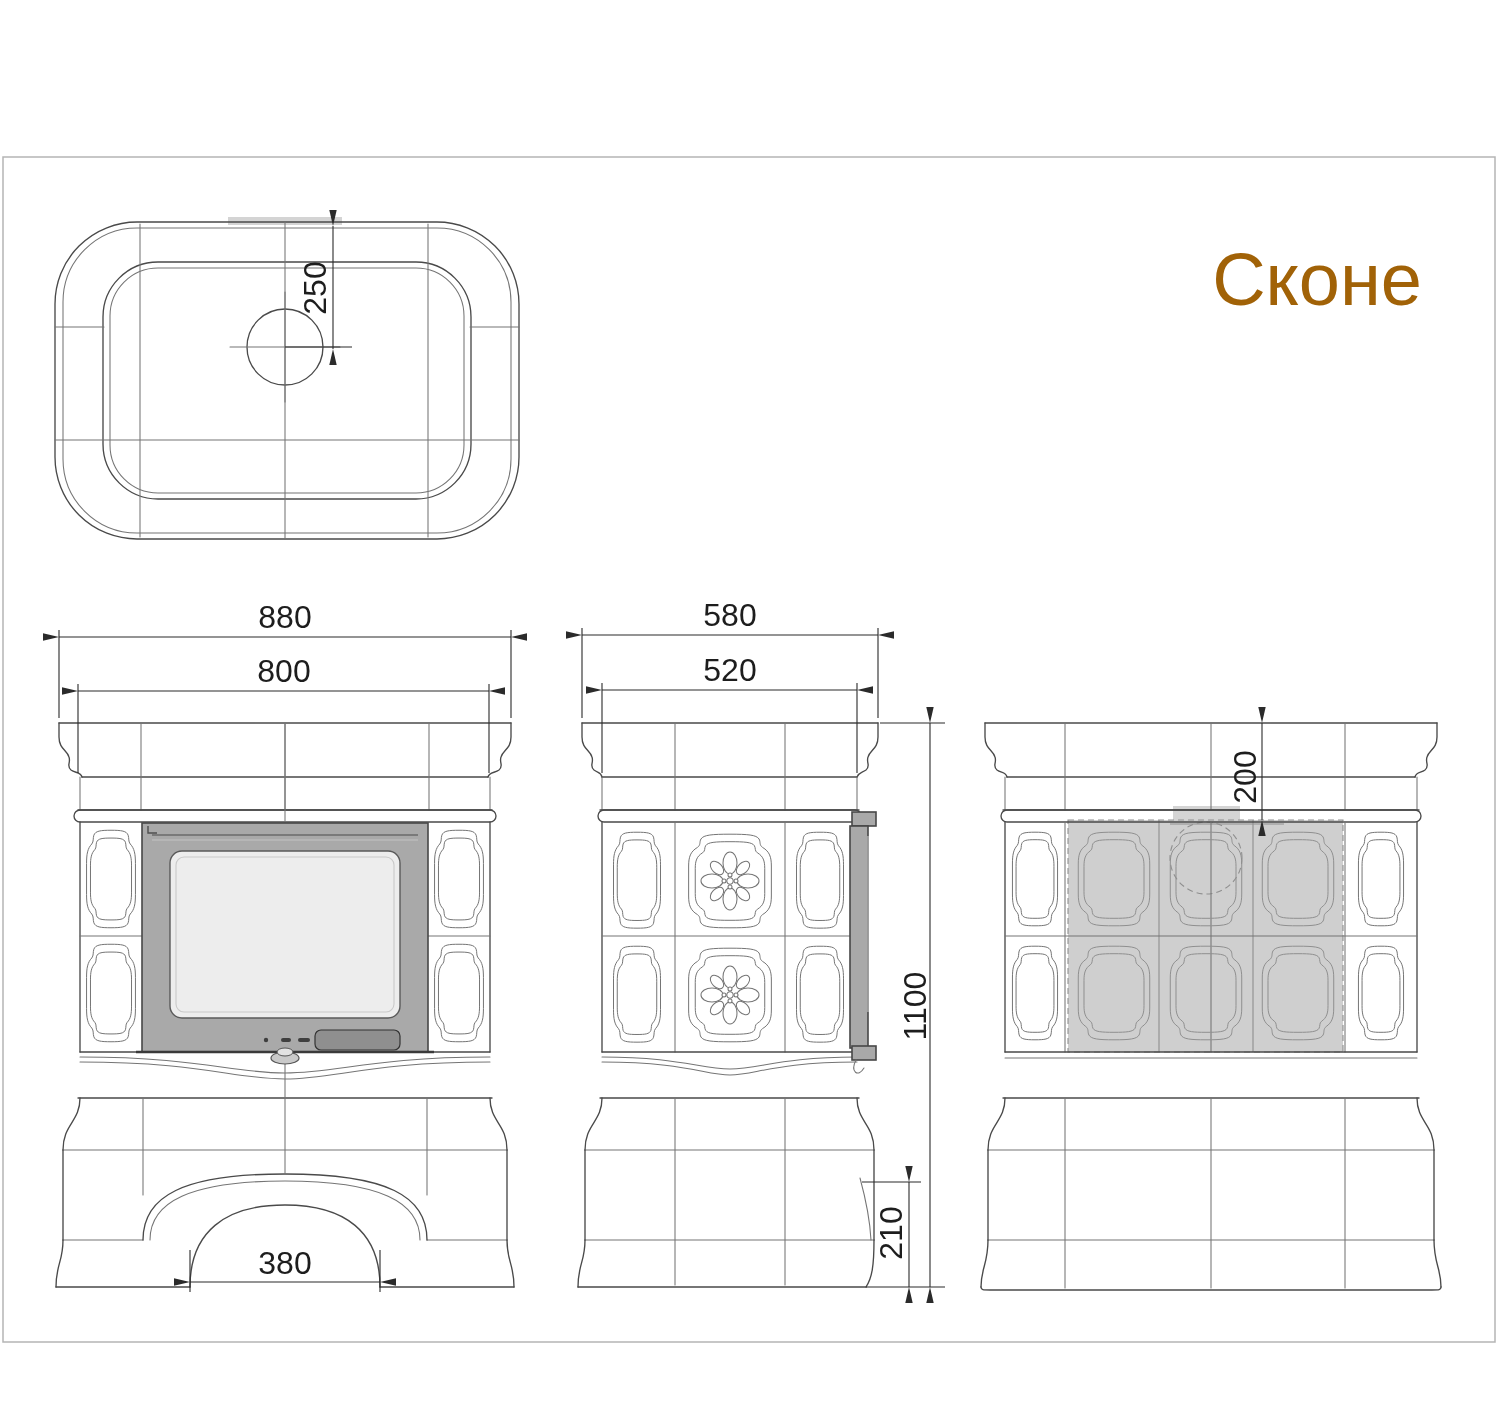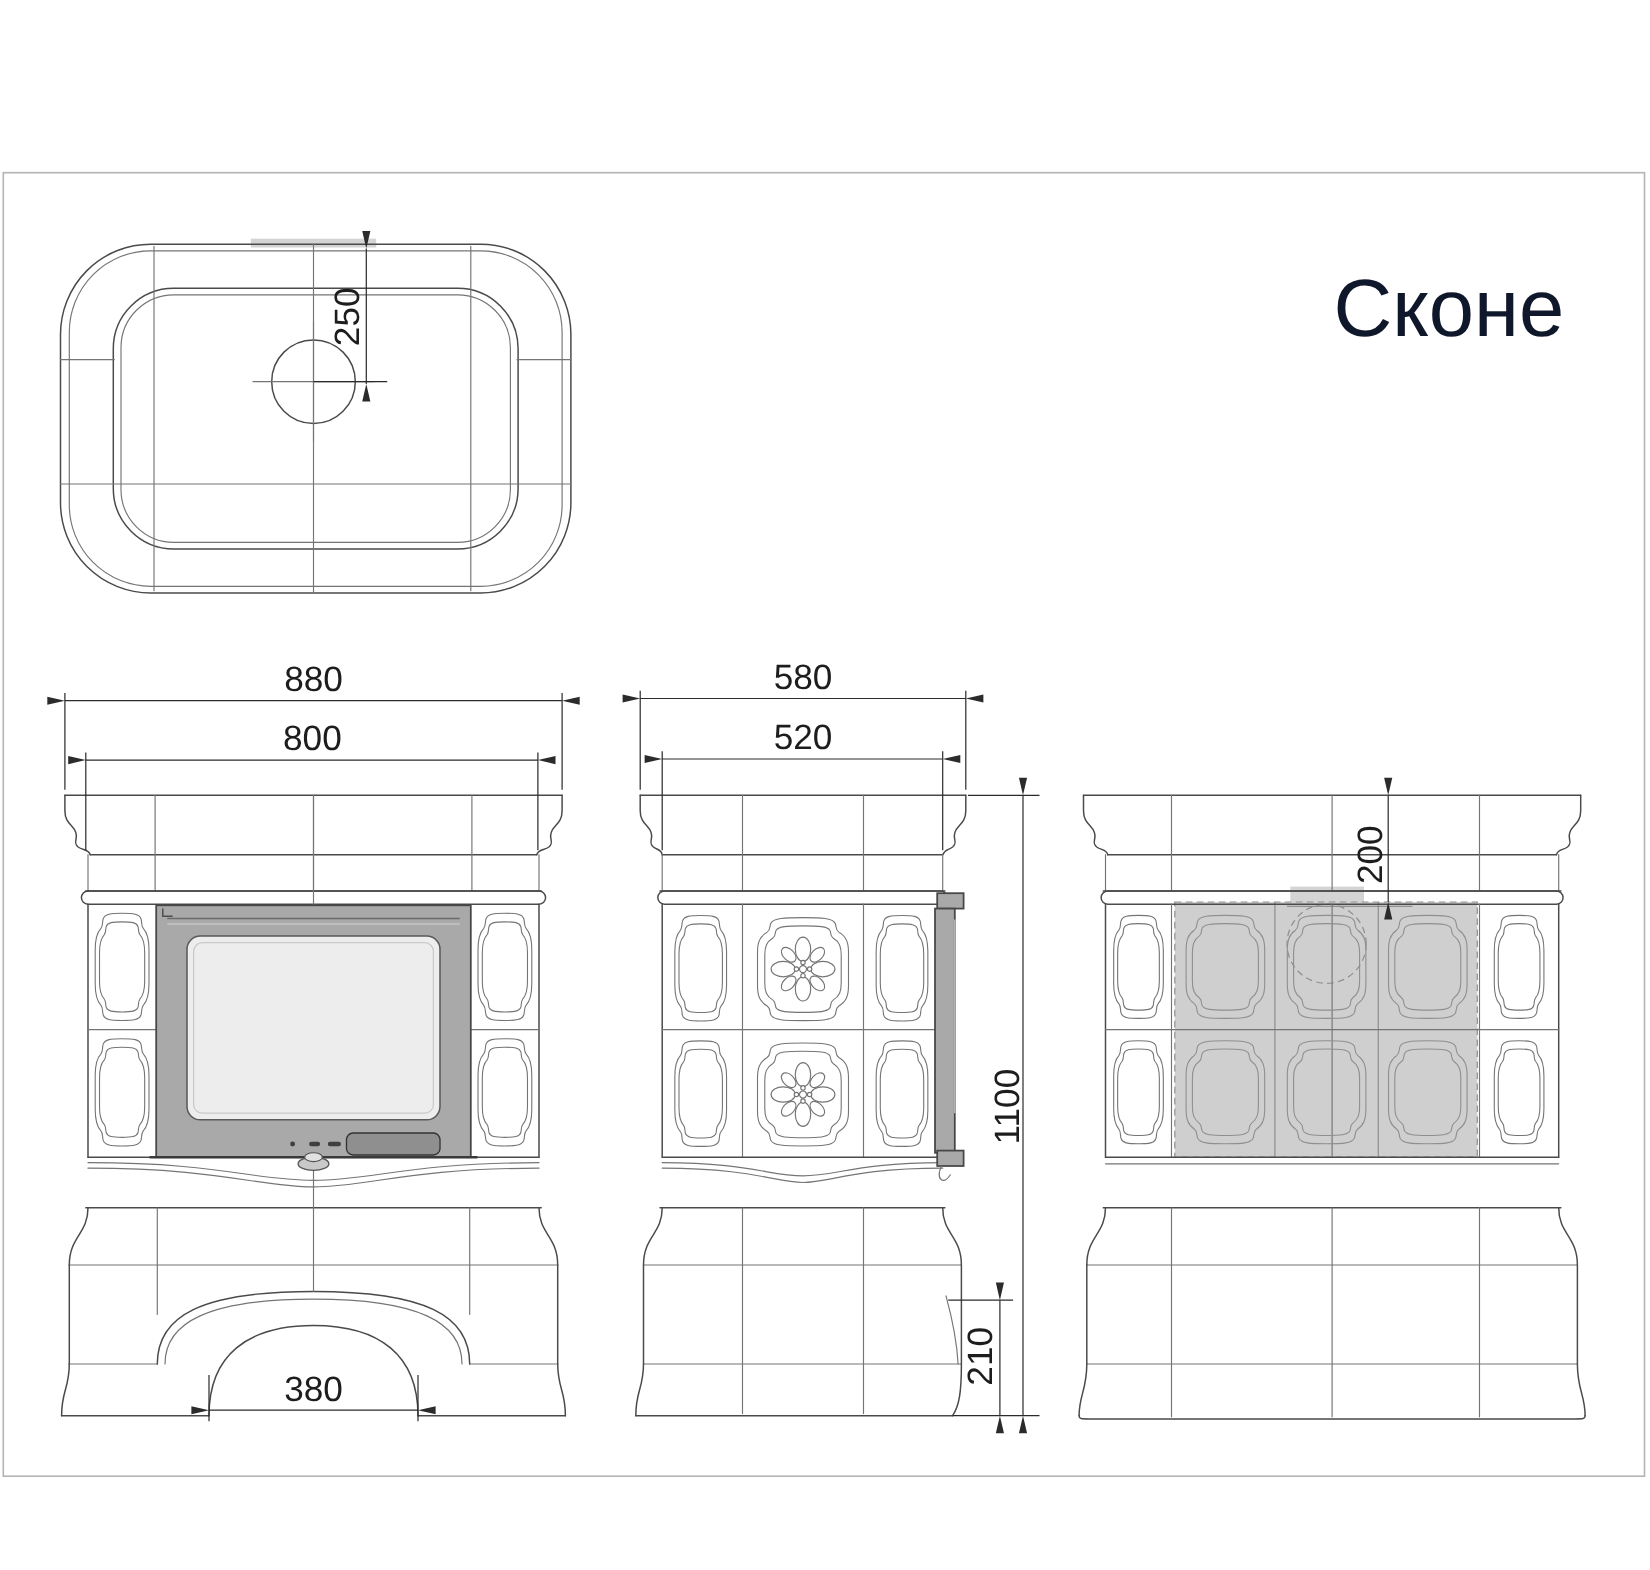--- a/index.html
+++ b/index.html
@@ -1,20 +1,20 @@
 <!DOCTYPE html>
 <html style="--c-line: #4a4a4a; --c-tile: #757575; --c-door_frame: #a9a9a9; --c-door_glass: #ededed; --c-handle: #8f8f8f; --c-shaded_fill: #cfcfcf; --c-shaded_outline: #8f8f8f; --c-dim: #2b2b2b; --c-text: #1d1d1d; --c-border: #b5b5b5;"><head>
 <meta charset="utf-8">
 <style>
   html,body{margin:0;padding:0;background:#ffffff;}
   #stage{position:relative;width:1500px;height:1427px;background:#fff;overflow:hidden;
          font-family:"Liberation Sans",sans-serif;}
   #drawing{position:absolute;left:0;top:0;}
   .title{position:absolute;top:240px;right:78px;text-align:right;
-         font-size:74px;line-height:80px;color:#0f172a;}
+         font-size:74px;line-height:80px;color:#a16207;}
   
   .v-ln{stroke:var(--c-line);stroke-width:1.35;fill:none;stroke-linejoin:round;stroke-linecap:round}
   .v-fine{stroke:var(--c-tile);stroke-width:1.05;fill:none;stroke-linecap:round}
   #cartP{vector-effect:non-scaling-stroke;}
   .cartU{stroke:var(--c-tile);fill:none;}
   .cart-gray{stroke:var(--c-shaded_outline);}
   .flower circle,.flower ellipse{stroke:var(--c-tile);fill:#ffffff;stroke-width:1.05;vector-effect:non-scaling-stroke;}
   .dim{stroke:var(--c-dim);stroke-width:1.1;fill:none;}
   .dimtxt{fill:var(--c-text);font-family:"Liberation Sans",sans-serif;font-size:32px;}
   .doorframe{fill:var(--c-door_frame);stroke:#474747;stroke-width:1.6;}

